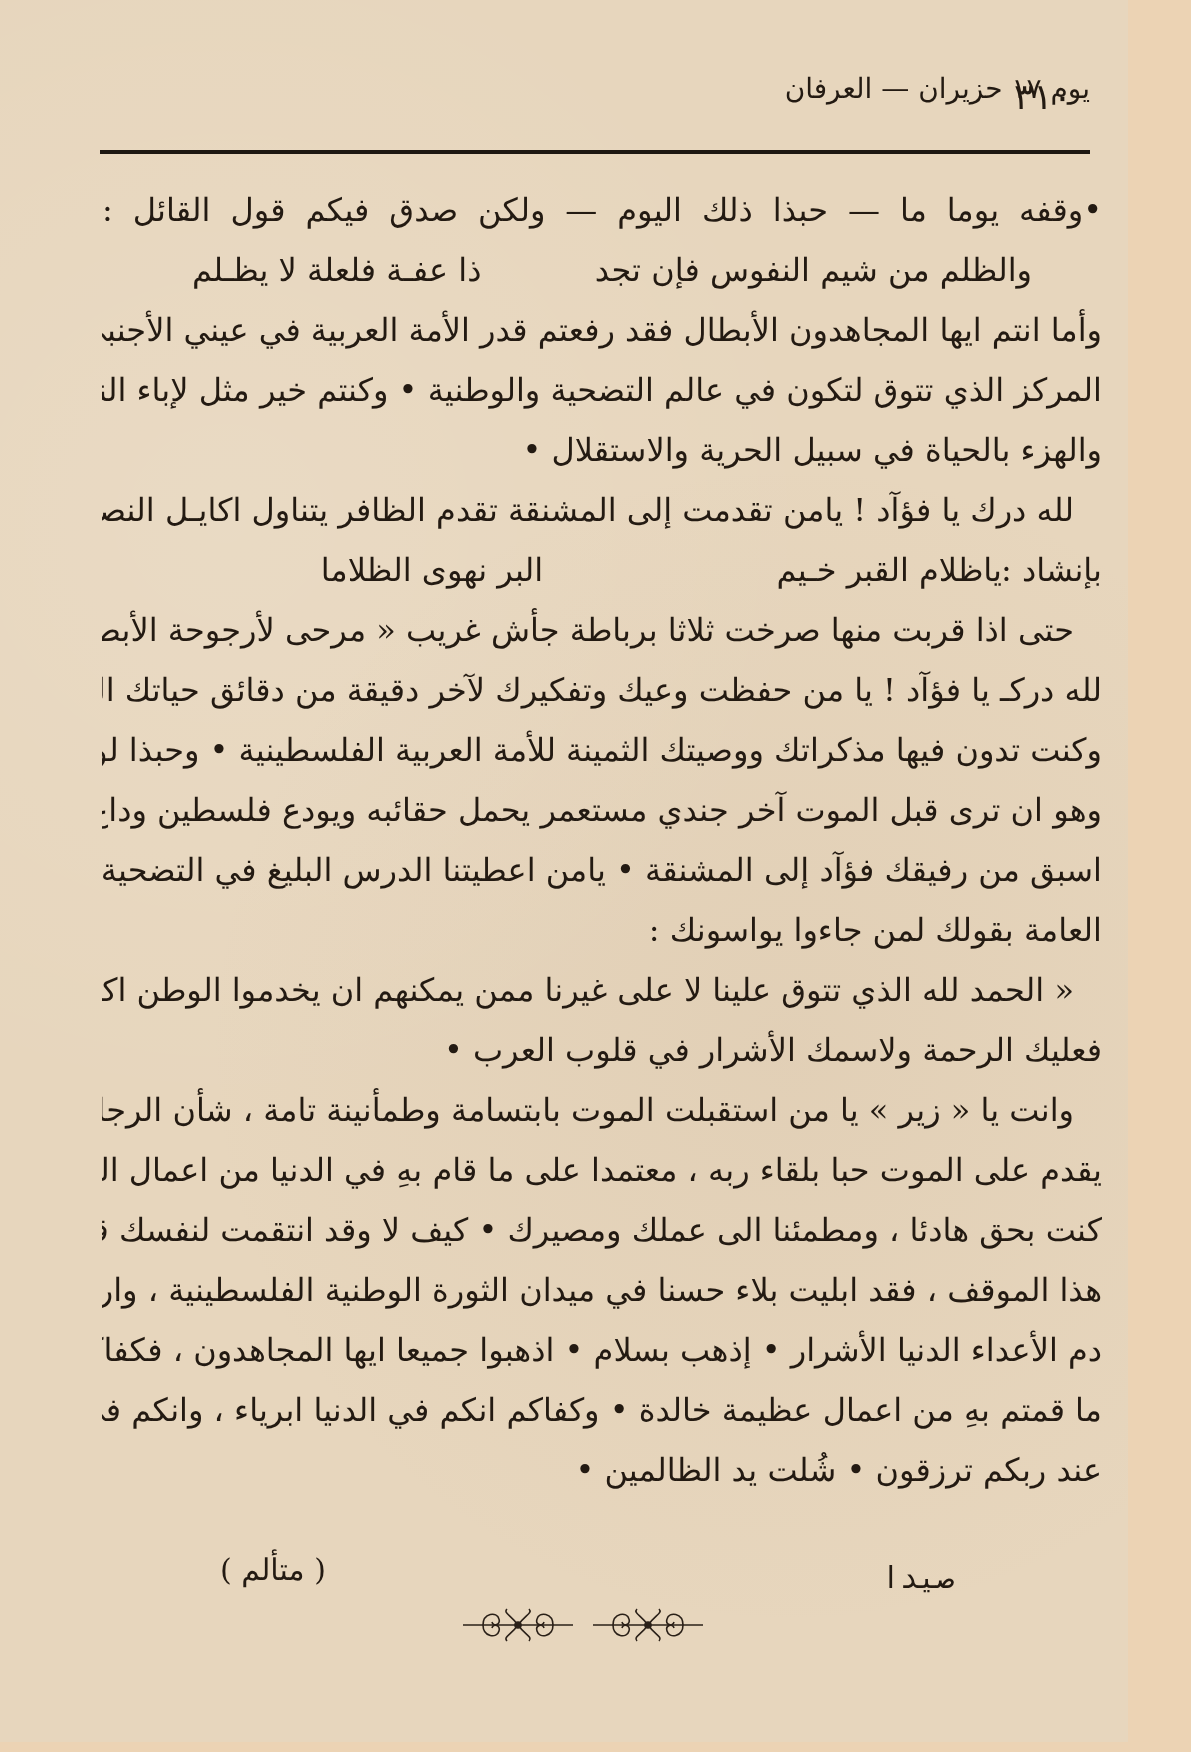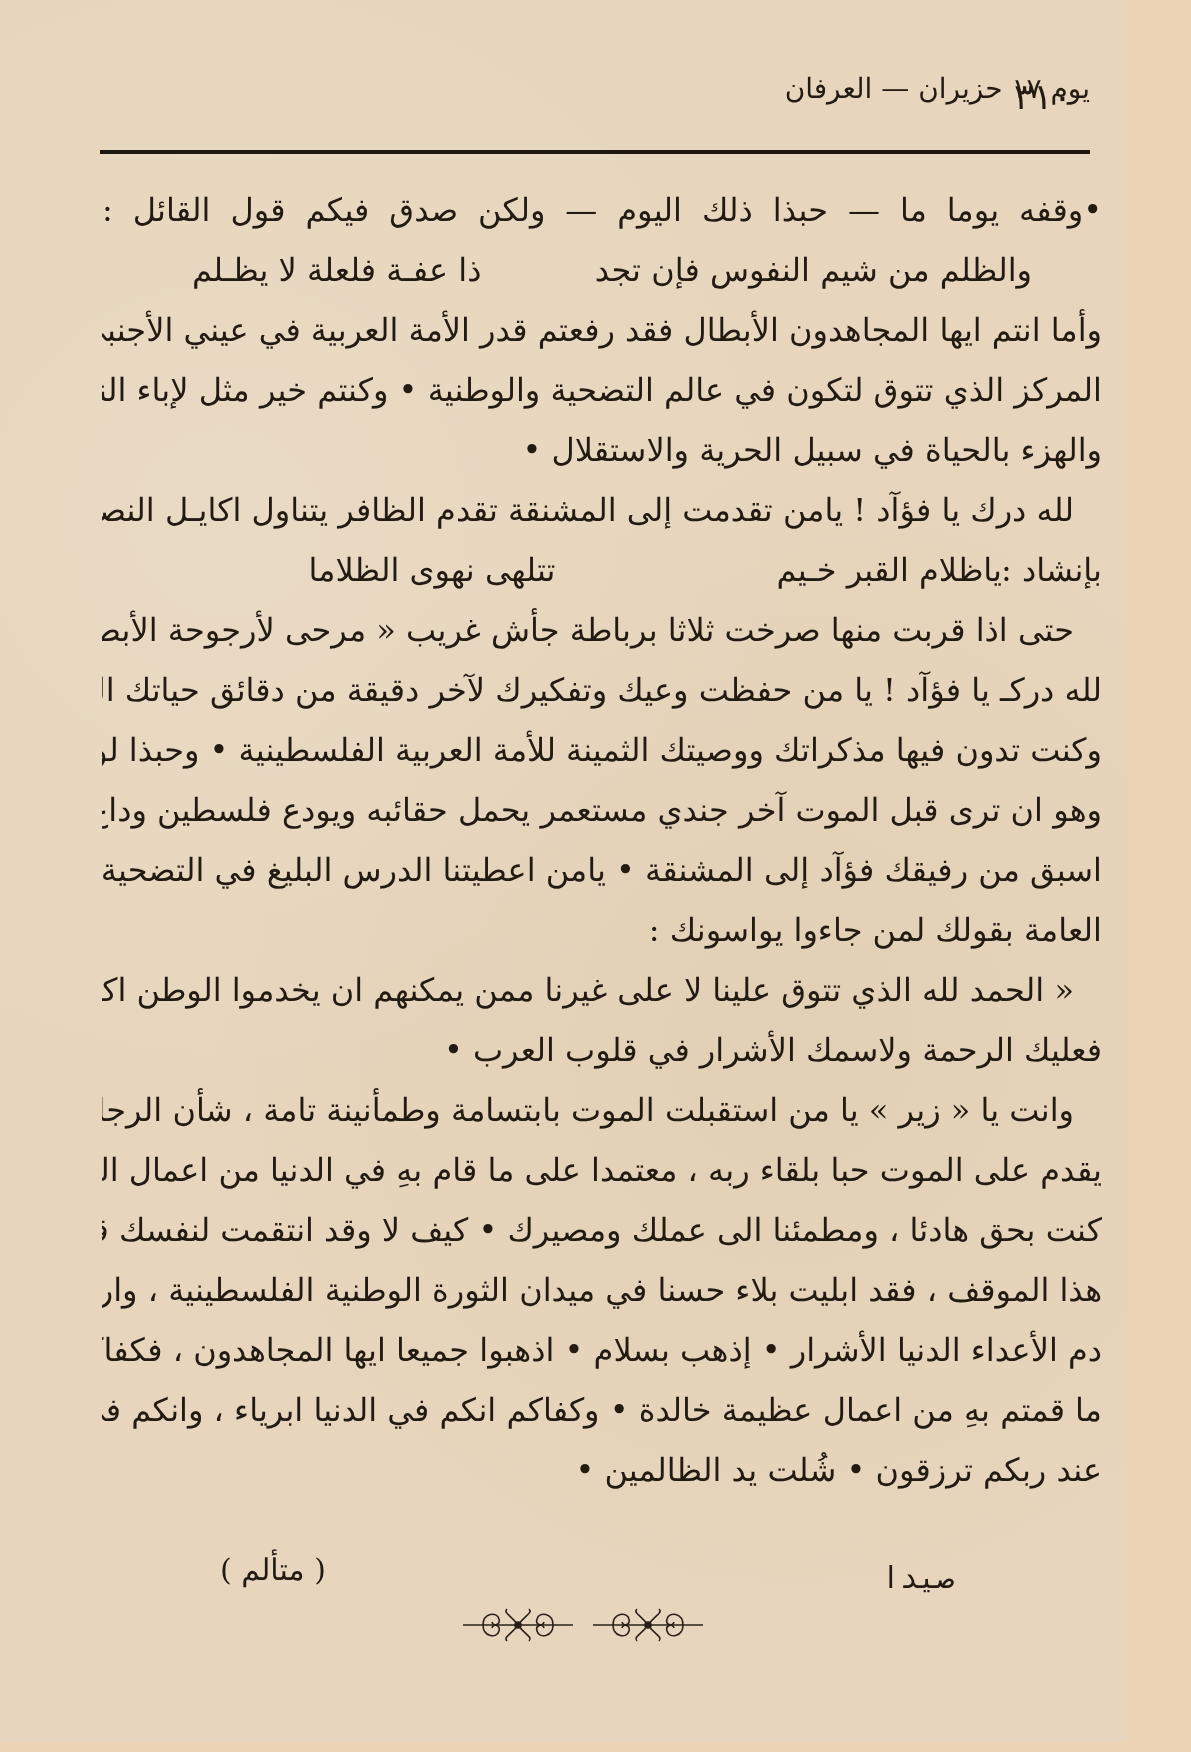--- a/index.html
+++ b/index.html
@@ -148,21 +148,21 @@
     <span>والظلم من شيم النفوس فإن تجد</span>
     <span>ذا عفـة فلعلة لا يظـلم</span>
   </div>
   <span class="line justify">وأما انتم ايها المجاهدون الأبطال فقد رفعتم قدر الأمة العربية في عيني الأجنبي وبوأتموها</span>
   <span class="line justify">المركز الذي تتوق لتكون في عالم التضحية والوطنية • وكنتم خير مثل لإباء النفس وثباتهـا</span>
   <span class="line">والهزء بالحياة في سبيل الحرية والاستقلال •</span>
   <span class="line indent justify">لله درك يا فؤآد ! يامن تقدمت إلى المشنقة تقدم الظافر يتناول اكايـل النصر ، تتلهى</span>
   <div class="verse-2">
     <span class="lead">بإنشاد :</span>
     <span class="h1">ياظلام القبر خـيم</span>
-    <span class="h2">تتلهى نهوى الظلاما</span>
+    <span class="h2">البر نهوى الظلاما</span>
   </div>
   <span class="line indent justify">حتى اذا قربت منها صرخت ثلاثا برباطة جأش غريب « مرحى لأرجوحة الأبطال »</span>
   <span class="line justify">لله دركـ يا فؤآد ! يا من حفظت وعيك وتفكيرك لآخر دقيقة من دقائق حياتك الغالية •</span>
   <span class="line justify">وكنت تدون فيها مذكراتك ووصيتك الثمينة للأمة العربية الفلسطينية • وحبذا لونلت ماأملت</span>
   <span class="line justify">وهو ان ترى قبل الموت آخر جندي مستعمر يحمل حقائبه ويودع فلسطين وداع هرقل لسوريا</span>
   <span class="line justify">اسبق من رفيقك فؤآد إلى المشنقة • يامن اعطيتنا الدرس البليغ في التضحية وتقدير المصلحة</span>
   <span class="line">العامة بقولك لمن جاءوا يواسونك :</span>
   <span class="line indent">« الحمد لله الذي تتوق علينا لا على غيرنا ممن يمكنهم ان يخدموا الوطن اكثر منا » •</span>
   <span class="line">فعليك الرحمة ولاسمك الأشرار في قلوب العرب •</span>
   <span class="line indent justify">وانت يا « زير » يا من استقبلت الموت بابتسامة وطمأنينة تامة ، شأن الرجل التقي الذي</span>

